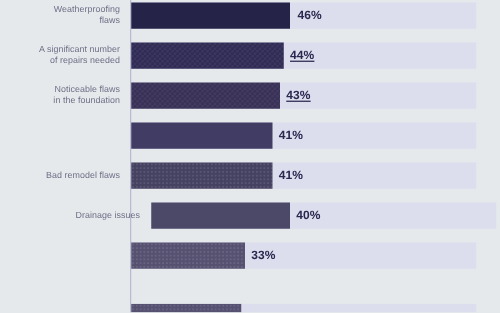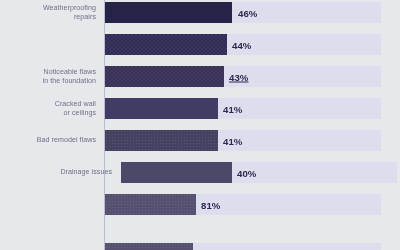--- a/index.html
+++ b/index.html
@@ -97,43 +97,43 @@
   }
 </style>
 </head>
 <body>
 
 <div id="chart-root">
   <div id="axis-line"></div>
 
   <div class="row" style="top:2px;">
     <div class="row-label">Weatherproofing
-repairs</div>
+flaws</div>
     <div class="track"></div>
     <div class="bar" style="width:127px;background-color:#262348;"></div>
     <div class="bar-value" style="left:238px;">46%</div>
   </div>
 
   <div class="row" style="top:34px;">
+    <div class="row-label">A significant number
+of repairs needed</div>
     <div class="track"></div>
     <div class="bar tex-weave" style="width:122px;background-color:#2f2b55;"></div>
-    <div class="bar-value" style="left:232px;">44%</div>
+    <div class="bar-value" style="left:232px;text-decoration:underline;">44%</div>
   </div>
 
   <div class="row" style="top:66px;">
     <div class="row-label">Noticeable flaws
 in the foundation</div>
     <div class="track"></div>
     <div class="bar tex-weave" style="width:119px;background-color:#383056;"></div>
     <div class="bar-value" style="left:229px;text-decoration:underline;">43%</div>
   </div>
 
   <div class="row" style="top:98px;">
-    <div class="row-label">Cracked wall
-or ceilings</div>
     <div class="track"></div>
     <div class="bar" style="width:113px;background-color:#403c63;"></div>
     <div class="bar-value" style="left:223px;">41%</div>
   </div>
 
   <div class="row" style="top:130px;">
     <div class="row-label">Bad remodel flaws</div>
     <div class="track"></div>
     <div class="bar tex-dots" style="width:113px;background-color:#454161;"></div>
     <div class="bar-value" style="left:223px;">41%</div>
@@ -142,20 +142,20 @@
   <div class="row" style="top:162px;margin-left:16px;">
     <div class="row-label">Drainage issues</div>
     <div class="track"></div>
     <div class="bar" style="width:111px;background-color:#4c4868;"></div>
     <div class="bar-value" style="left:221px;">40%</div>
   </div>
 
   <div class="row" style="top:194px;">
     <div class="track"></div>
     <div class="bar tex-dots" style="width:91px;background-color:#575171;"></div>
-    <div class="bar-value" style="left:201px;">81%</div>
+    <div class="bar-value" style="left:201px;">33%</div>
   </div>
 
   <div class="row" style="top:243px;height:7px;overflow:hidden;">
     <div class="track" style="height:7px;"></div>
     <div class="bar tex-dots" style="width:88px;height:7px;background-color:#565071;"></div>
   </div>
 </div>
 
 </body></html>

